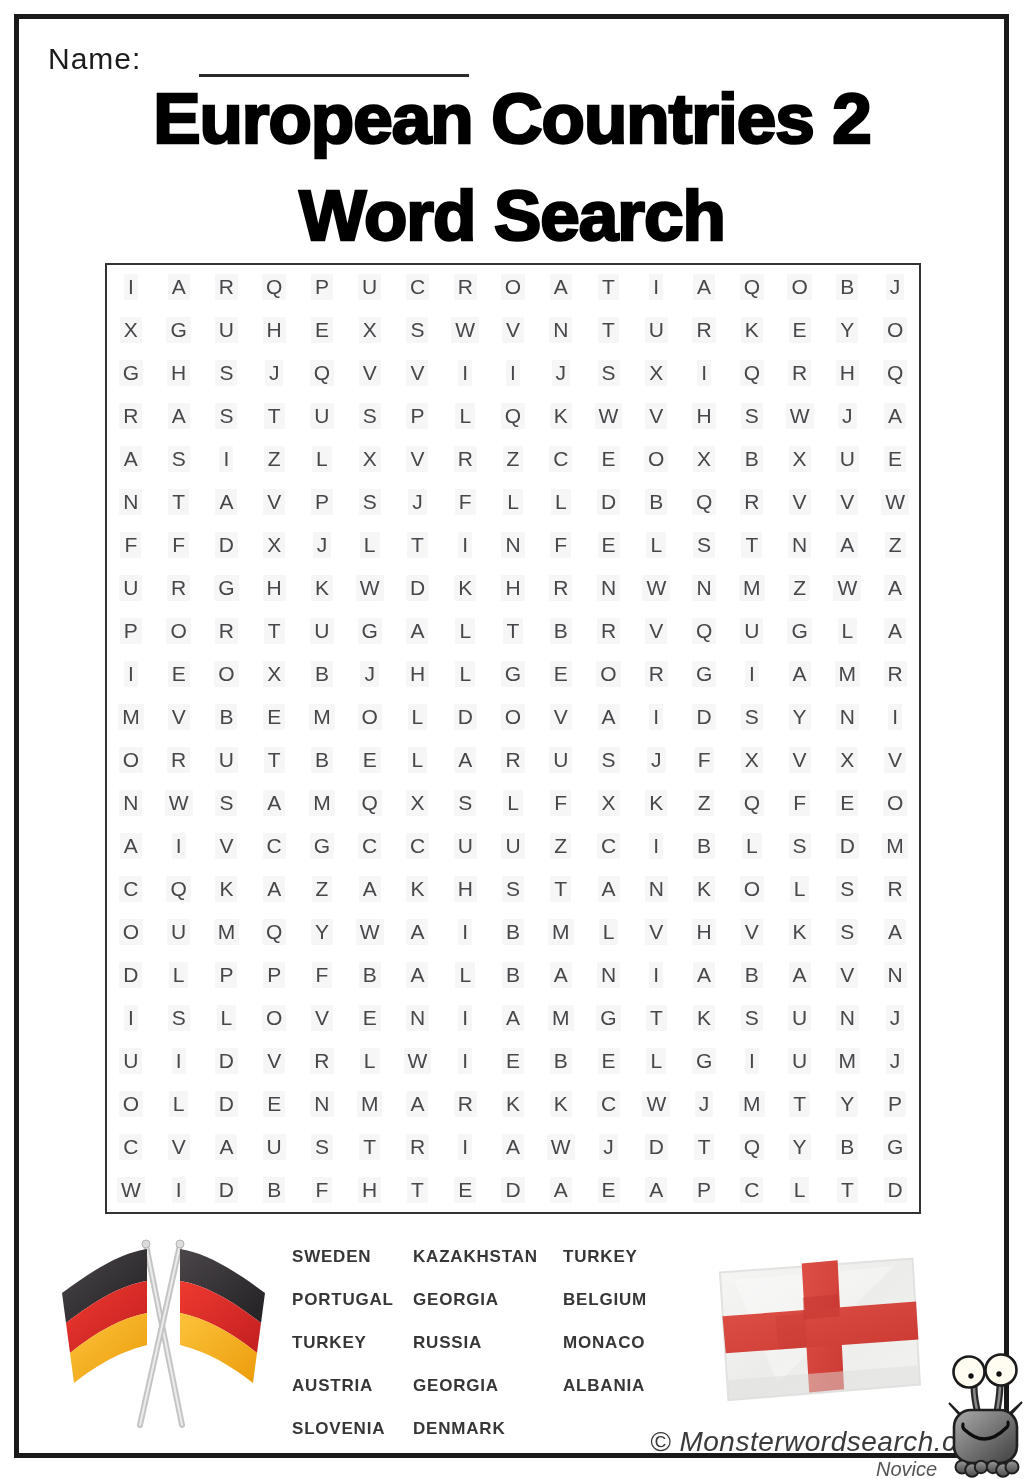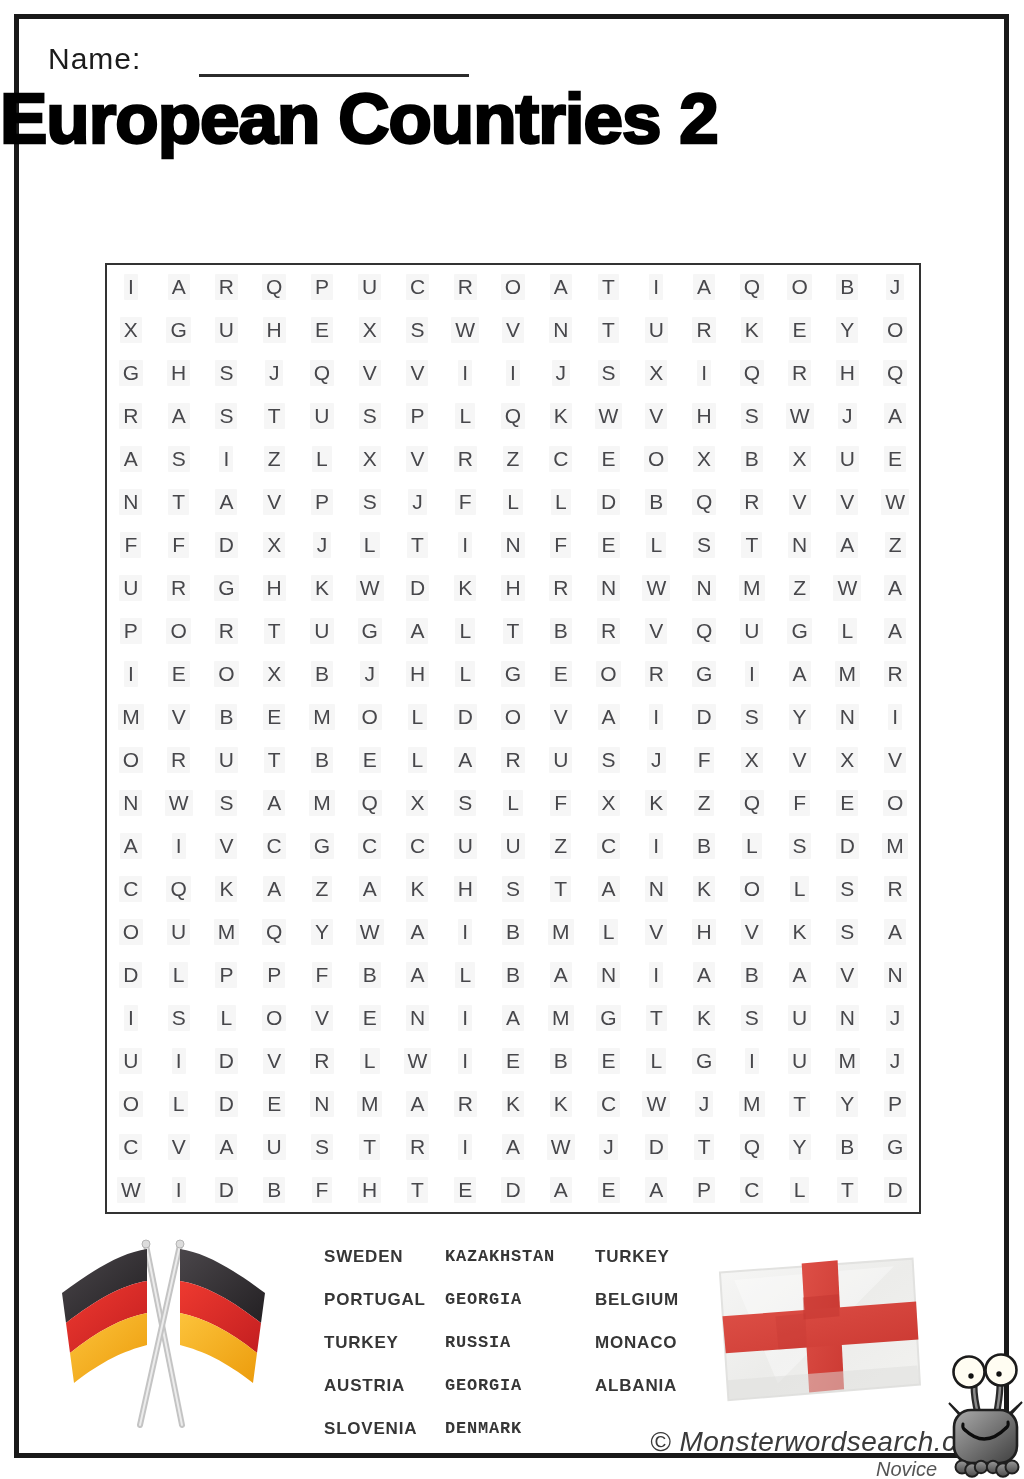--- a/index.html
+++ b/index.html
@@ -14,44 +14,44 @@
   
   .name-row{
     position:absolute;left:48px;top:42px;display:flex;align-items:flex-start;
     font-size:30px;color:#1c1c1c;letter-spacing:1px;gap:44px;
   }
   .name-blank{
     display:inline-block;width:270px;height:32px;margin-left:14px;
     border-bottom:3px solid #2b2b2b;
   }
   .title{
-    position:absolute;left:0;right:0;top:70px;text-align:left;
+    position:absolute;left:0;right:0;top:70px;text-align:center;
     font-weight:bold;font-size:71px;line-height:97px;color:#000;
     -webkit-text-stroke:2.6px #000;letter-spacing:-1px;
   }
   
   .grid-box{
     position:absolute;left:105px;top:263px;width:812px;height:947px;
     border:2px solid #333;display:grid;
     grid-template-columns:repeat(17,1fr);grid-template-rows:repeat(22,1fr);
   }
   .cell{
     display:flex;align-items:center;justify-content:center;
     font-size:21px;color:#47474b;
   }
   .cell i{font-style:normal;background:#f6f6f6;padding:1px 4px;border-radius:1px;}
   
   .words{position:absolute;left:292px;top:1235px;display:flex;}
   .word-col{display:flex;flex-direction:column;}
   .word-col.c1{width:121px;}
-  .word-col.c2{width:150px;font-family:Liberation Mono, monospace;}
+  .word-col.c2{width:150px;}
   .word-col.c3{width:170px;}
   .word{
     height:43px;display:flex;align-items:center;
-    font-size:17px;font-weight:bold;letter-spacing:0.8px;color:#363636;margin-left:32px;
+    font-size:17px;font-weight:bold;letter-spacing:0.8px;color:#363636;
   }
   
   .flags-de{position:absolute;left:52px;top:1233px;width:230px;height:200px;}
   .flag-en{position:absolute;left:716px;top:1257px;width:206px;height:146px;}
   .monster{position:absolute;left:947px;top:1352px;width:77px;height:126px;z-index:5;}
   
   .copyright{
     position:absolute;left:650px;top:1426px;
     font-size:28px;font-style:italic;color:#3a3a3a;letter-spacing:0.5px;
     white-space:nowrap;
@@ -66,20 +66,21 @@
 
 <div class="page-frame"></div>
 
 <div class="name-row">
   <span>Name:</span>
   <span class="name-blank"></span>
 </div>
 
 <div class="title">
   <div>European Countries 2</div>
+  <div>Word Search</div>
 </div>
 
 <div class="grid-box">
     <span class="cell">
       <i>I</i>
     </span>
     <span class="cell">
       <i>A</i>
     </span>
     <span class="cell">

